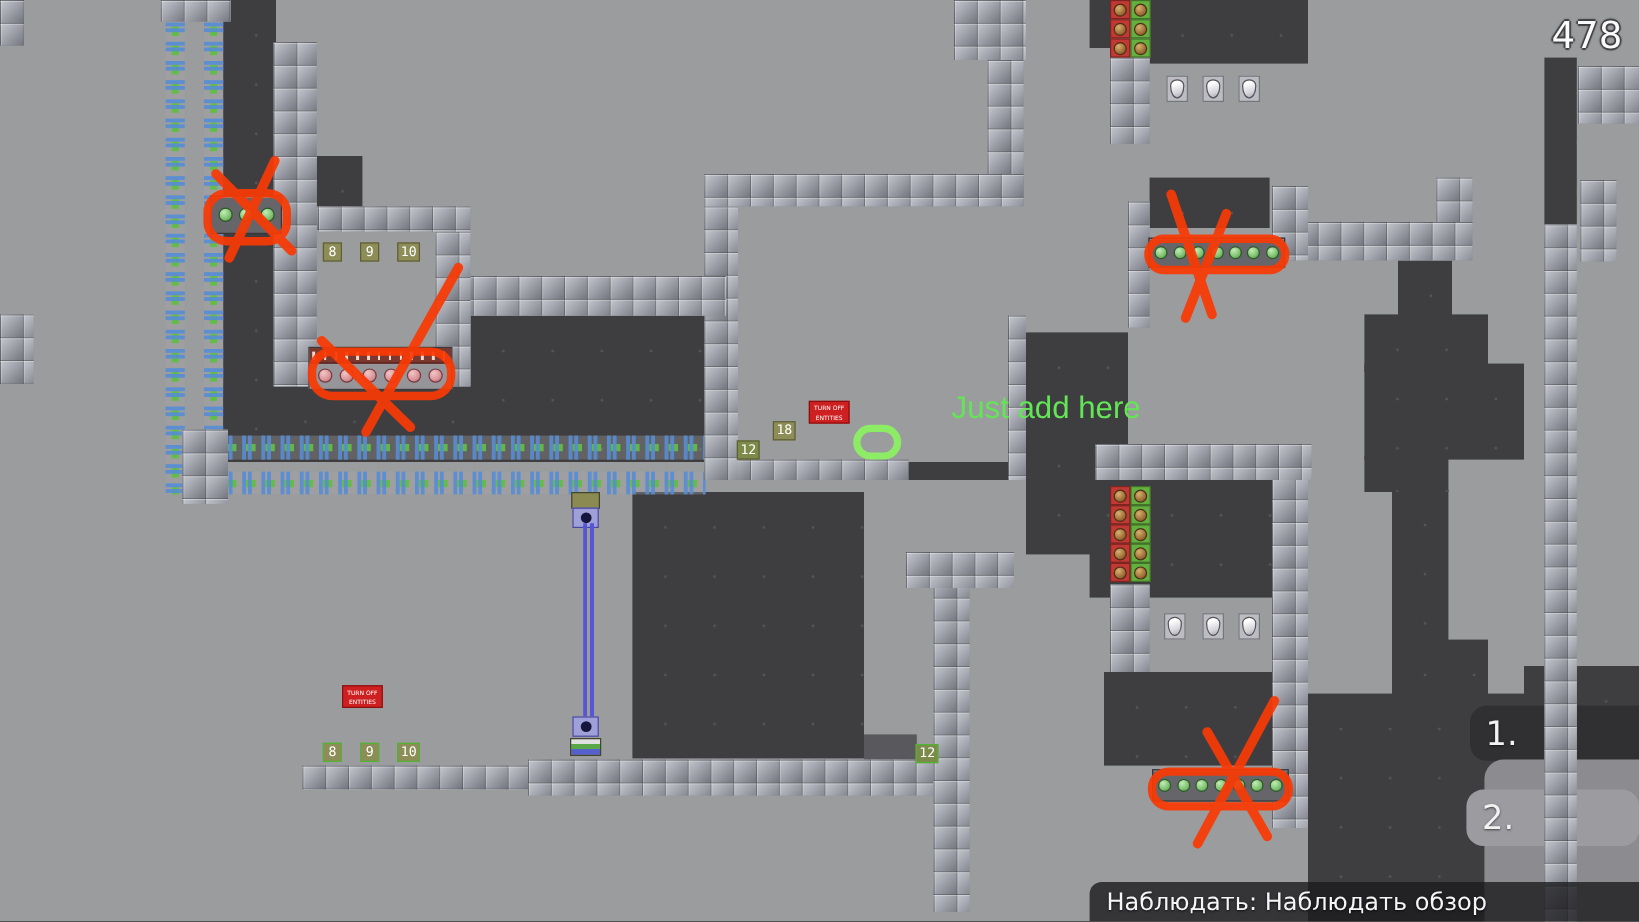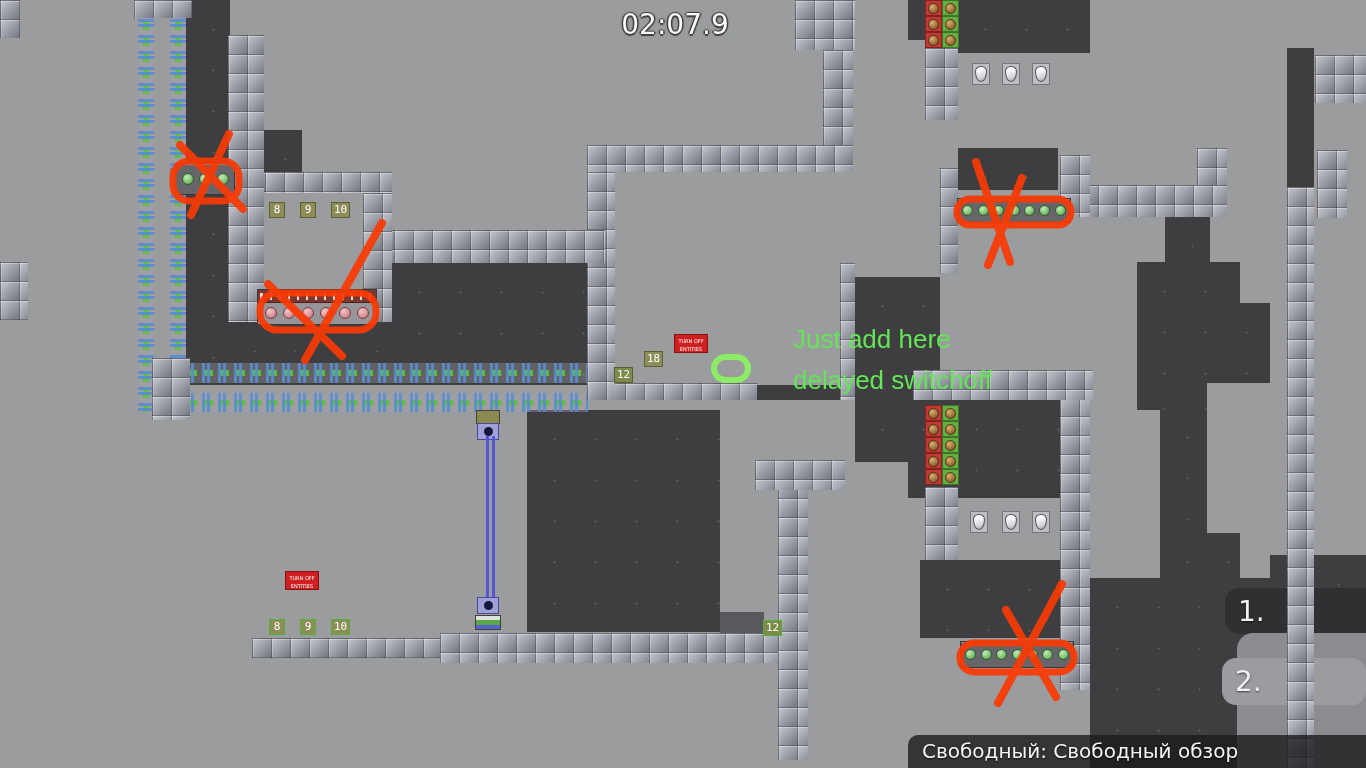--- a/index.html
+++ b/index.html
@@ -293,18 +293,17 @@
       <rect x="957" y="199" width="114" height="26" rx="13" stroke-width="7"></rect>
       <line x1="976" y1="162" x2="1010" y2="262" stroke-width="8"></line>
       <line x1="1022" y1="178" x2="988" y2="265" stroke-width="8"></line>
       <rect x="960" y="643" width="114" height="29" rx="14" stroke-width="7"></rect>
       <line x1="1062" y1="584" x2="998" y2="703" stroke-width="8"></line>
       <line x1="1006" y1="610" x2="1056" y2="697" stroke-width="8"></line>
     </g>
   </svg>
   <div class="oval"></div>
   <div class="note" style="left:793px;top:326px">Just add here</div>
-  <div class="note" style="left:793px;top:367px">delayed switchoff</div>
-
-  <div class="hud-text" id="timer">02:07.9</div>
-  <div id="bottom-bar">Свободный: Свободный обзор</div>
+
+  <div class="hud-text" id="counter">478</div>
+  <div id="bottom-bar">Наблюдать: Наблюдать обзор</div>
 
 </div>
 
 </body></html>

